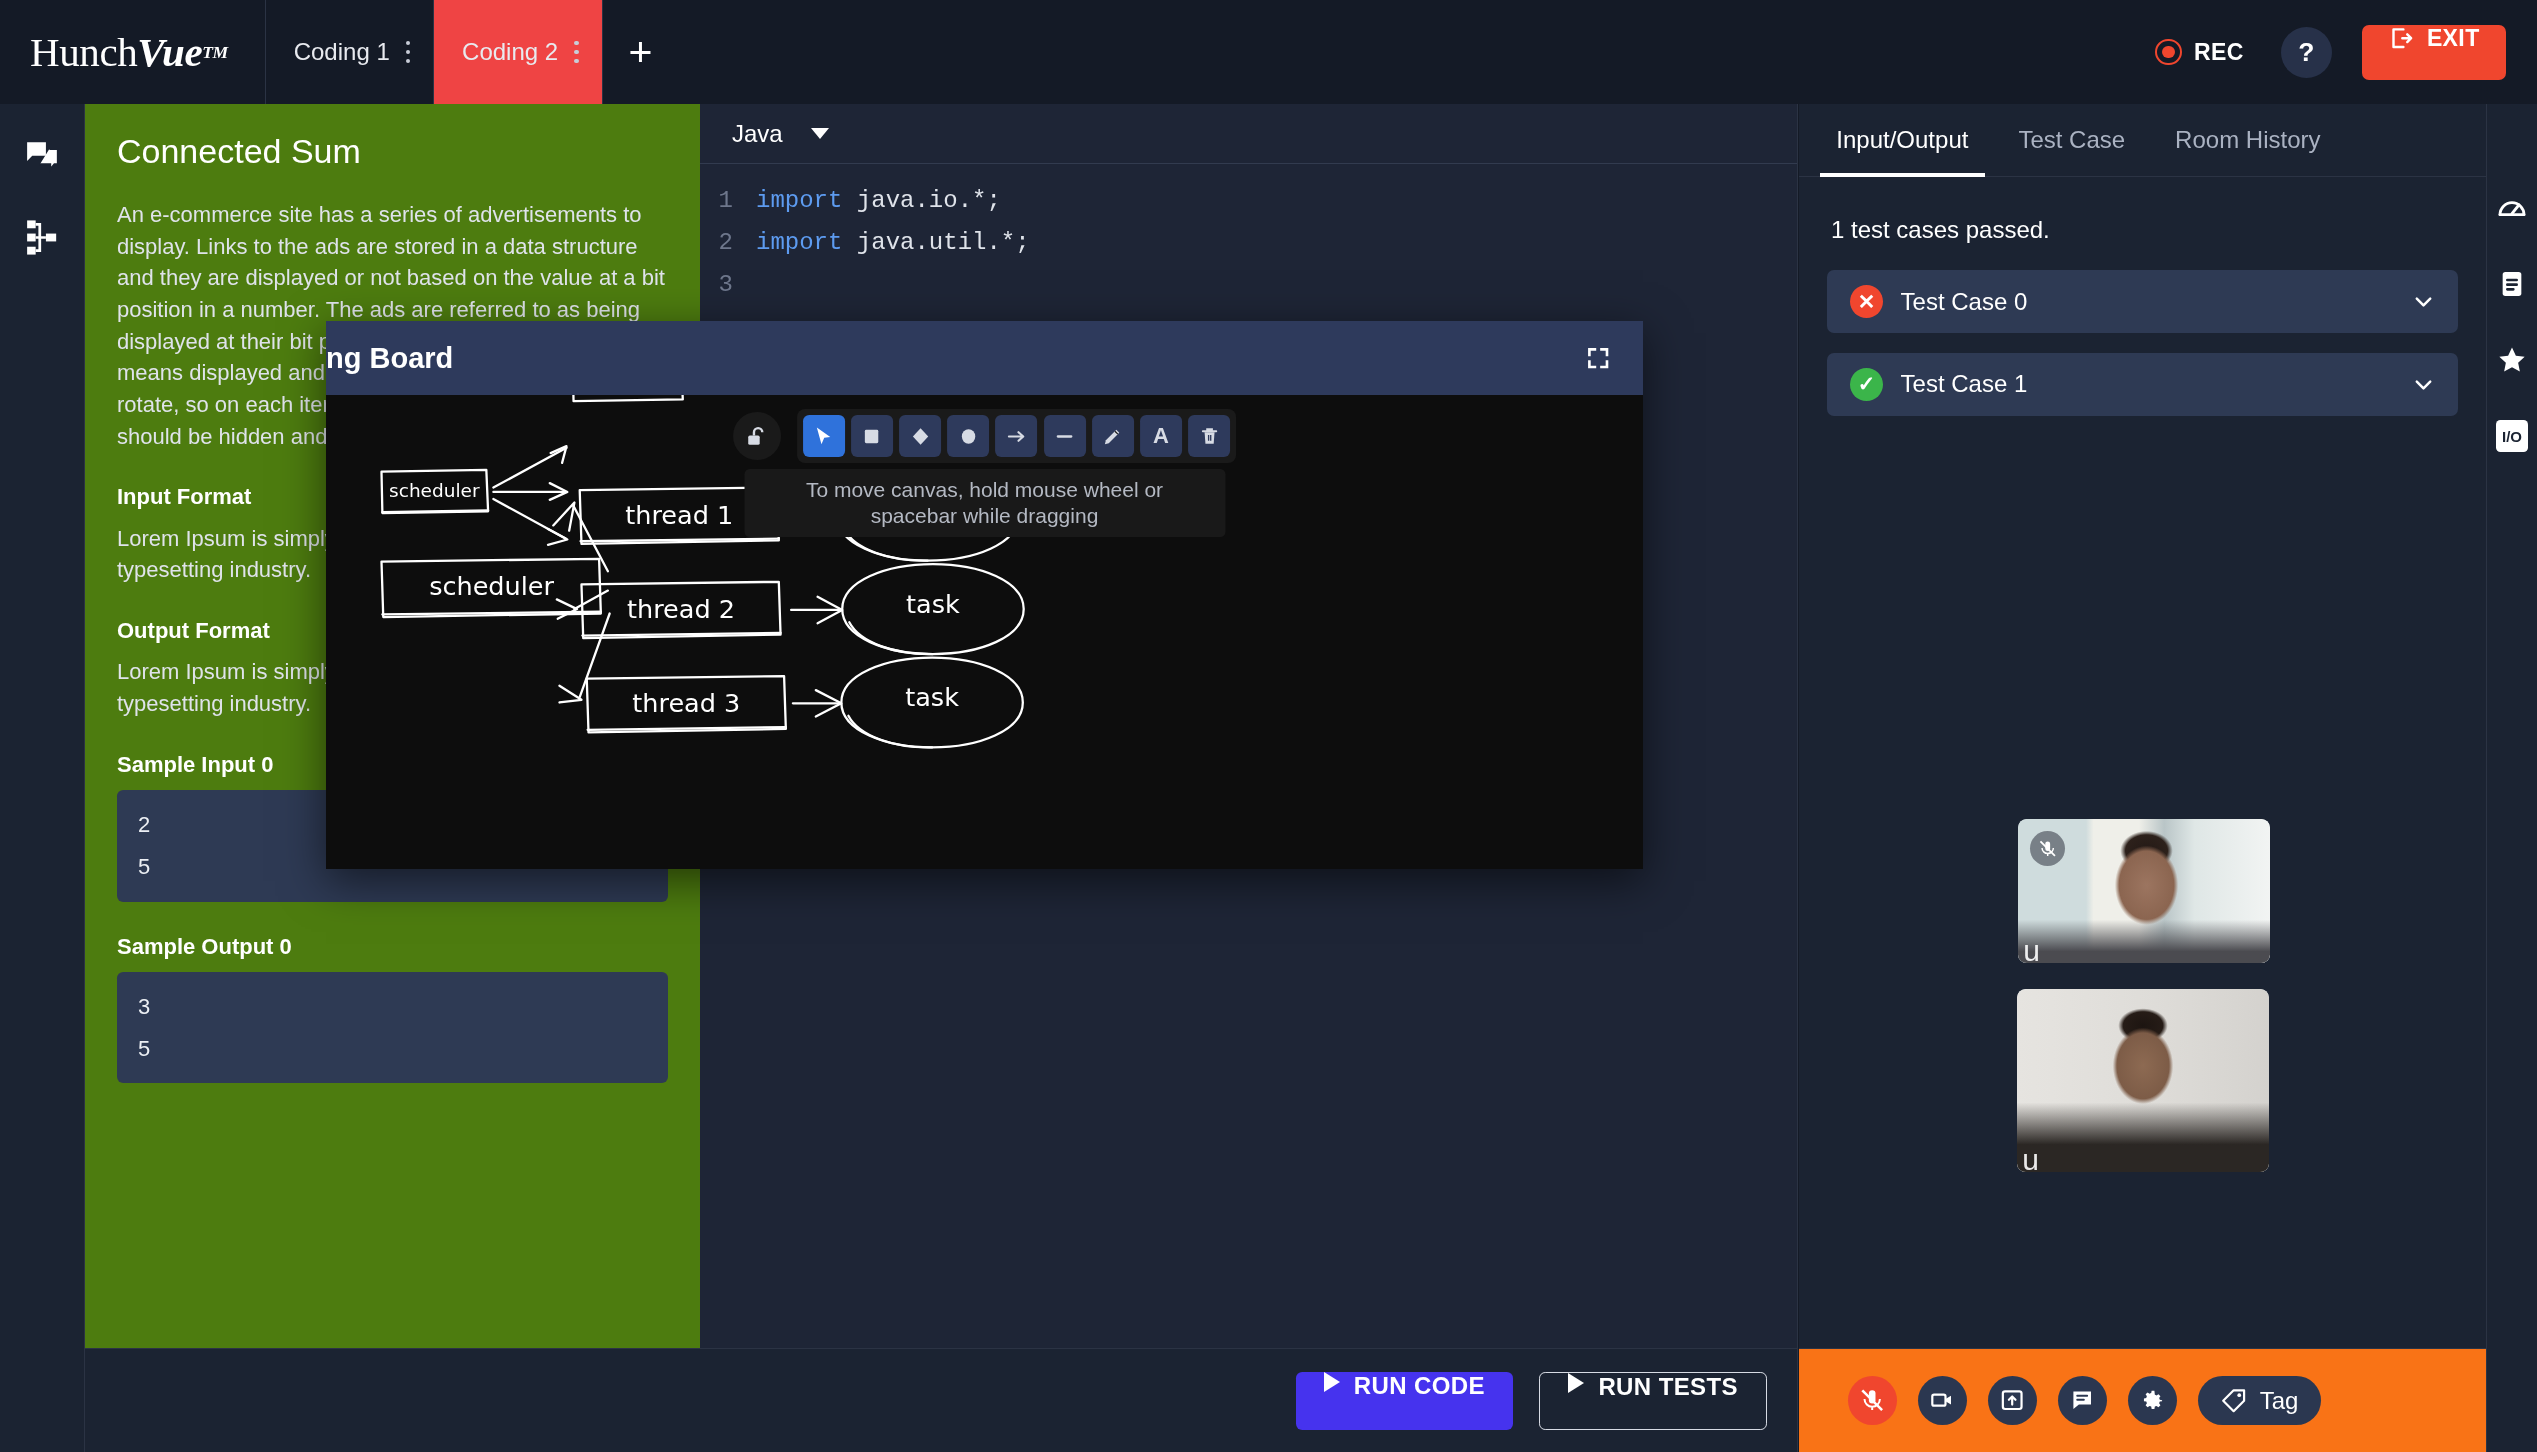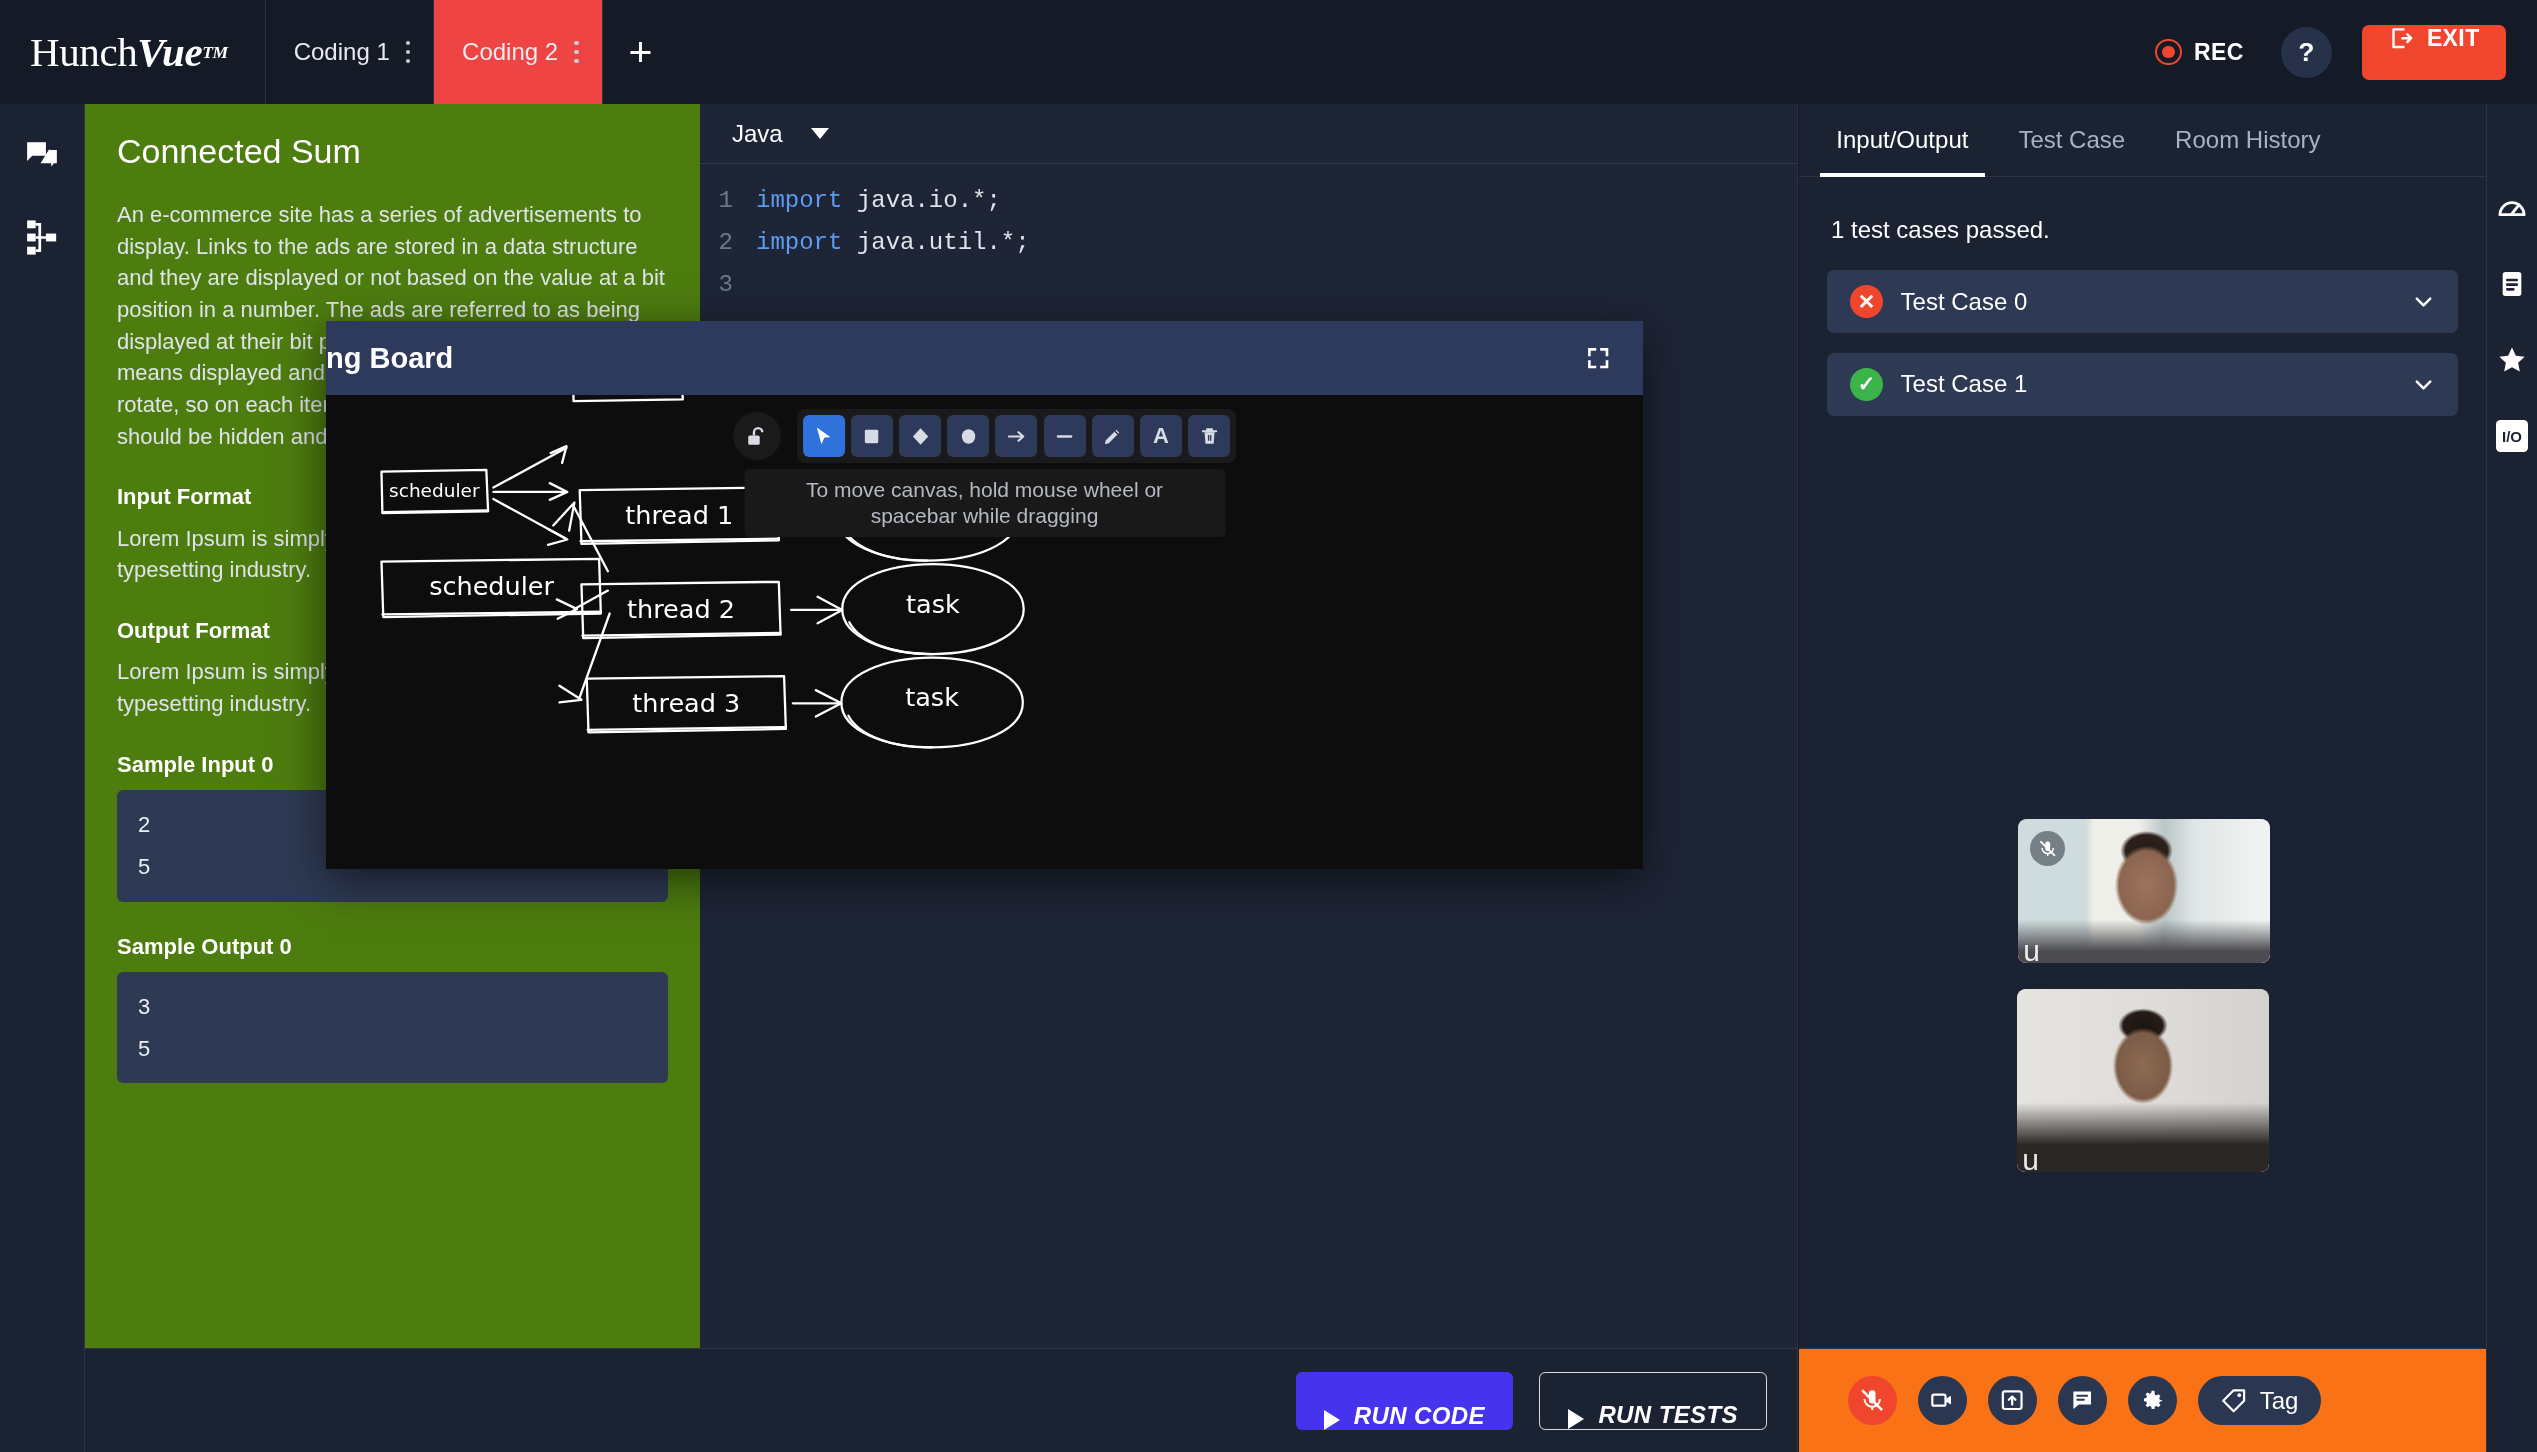--- a/index.html
+++ b/index.html
@@ -104,24 +104,23 @@
   }
   .ghostcode div { white-space: pre; }
 
   
   .runbar {
     position: absolute; left: 700px; top: 1348px; width: 1098px; height: 104px;
     background: #1b2332; border-top: 0.9px solid #2b3344; border-right: 0.9px solid #2b3344;
     display: flex; align-items: center; justify-content: flex-end; gap: 26.4px; padding-right: 30px;
   }
   .runcode, .runtests {
-    height: 58px; border-radius: 6.2px; display: flex; align-items: flex-end; gap: 14px;
+    height: 58px; border-radius: 6.2px; display: flex; align-items: flex-start; gap: 14px;
     padding: 0 28px; font-size: 24px; font-weight: bold; letter-spacing: 0.4px; cursor: pointer;
     font-family: "Liberation Sans", sans-serif;
-    font-style: italic;
   }
   .runcode { background: #4633ee; color: #fff; border: none; }
   .runtests { background: transparent; color: #fff; border: 1.8px solid #d7dbe4; }
   .ptri { width: 0; height: 0; border-top: 10.6px solid transparent; border-bottom: 10.6px solid transparent; border-left: 16.7px solid #fff; }
 
   
   .rightpanel {
     position: absolute; left: 1799px; top: 104px; width: 687px; height: 1244px; background: #1b2332;
   }
   .tabsrow { display: flex; height: 73px; border-bottom: 0.9px solid #2b3344; padding-left: 12.3px; }

